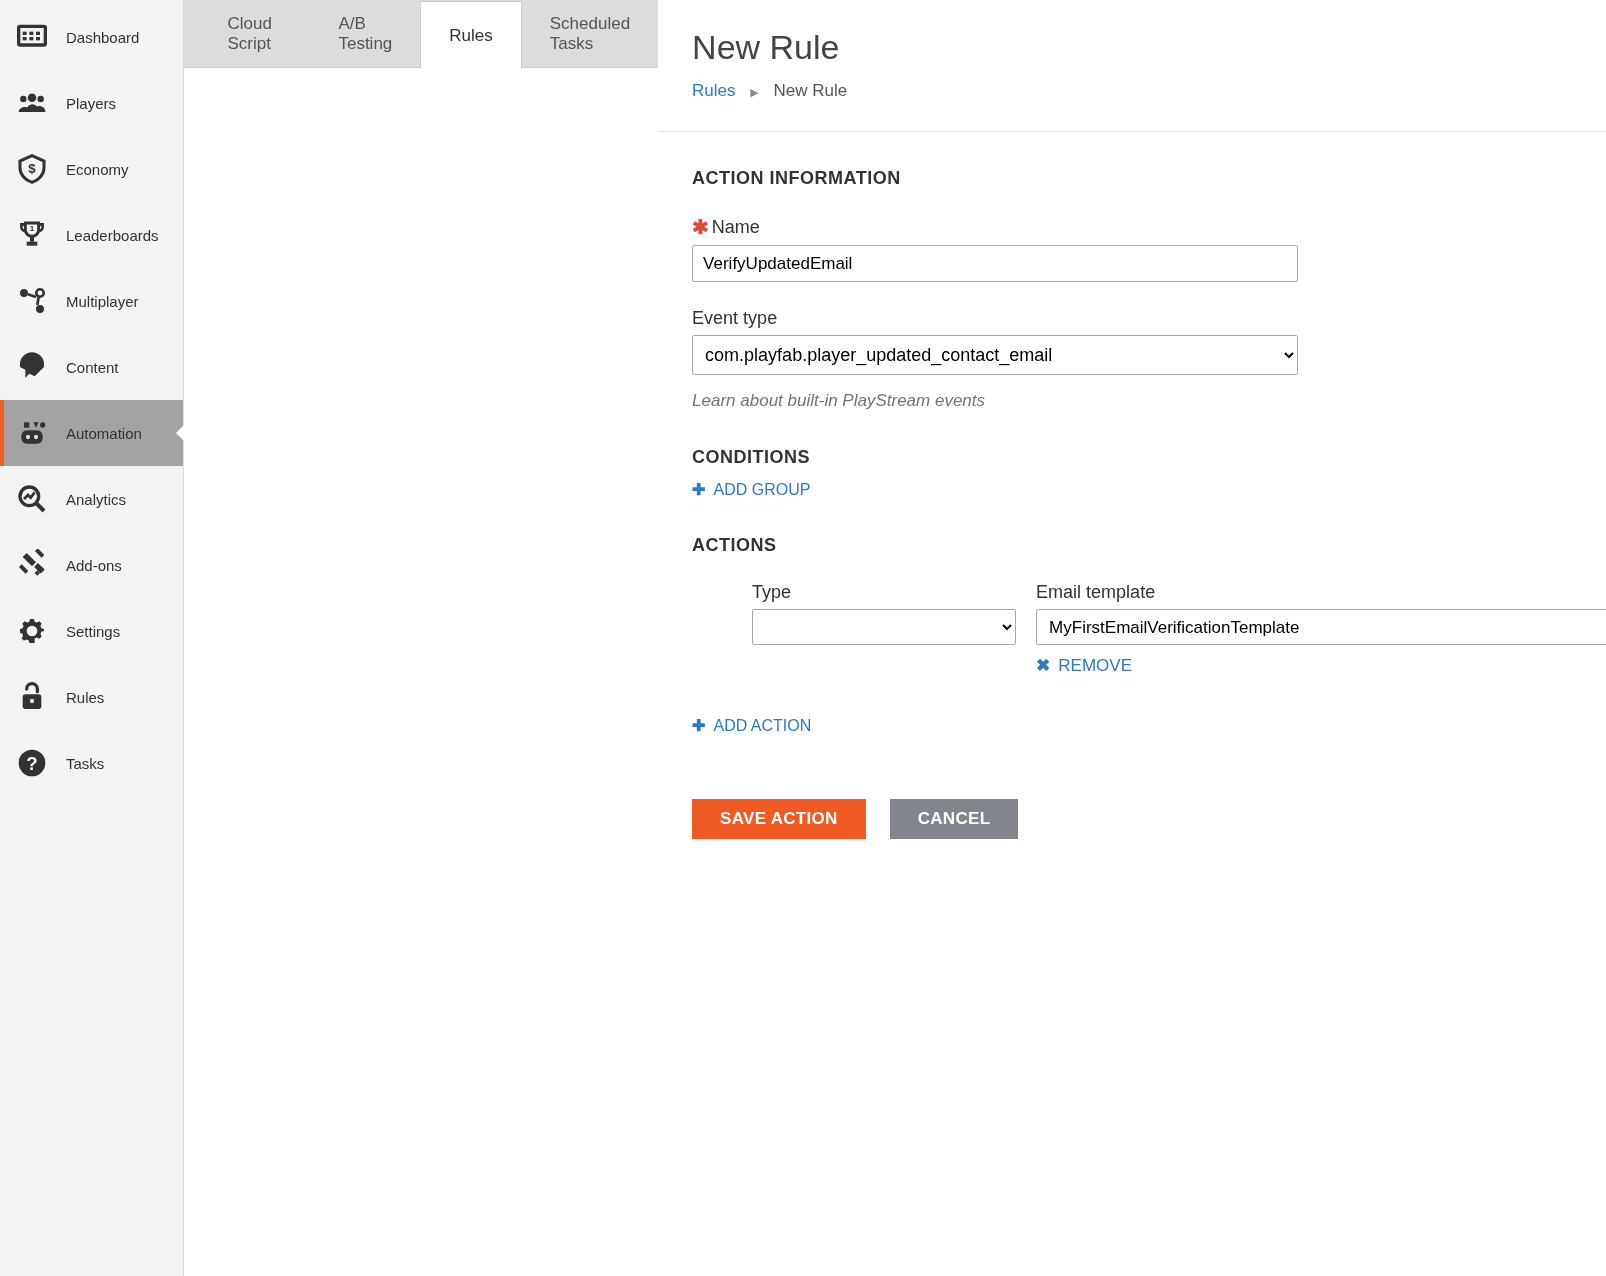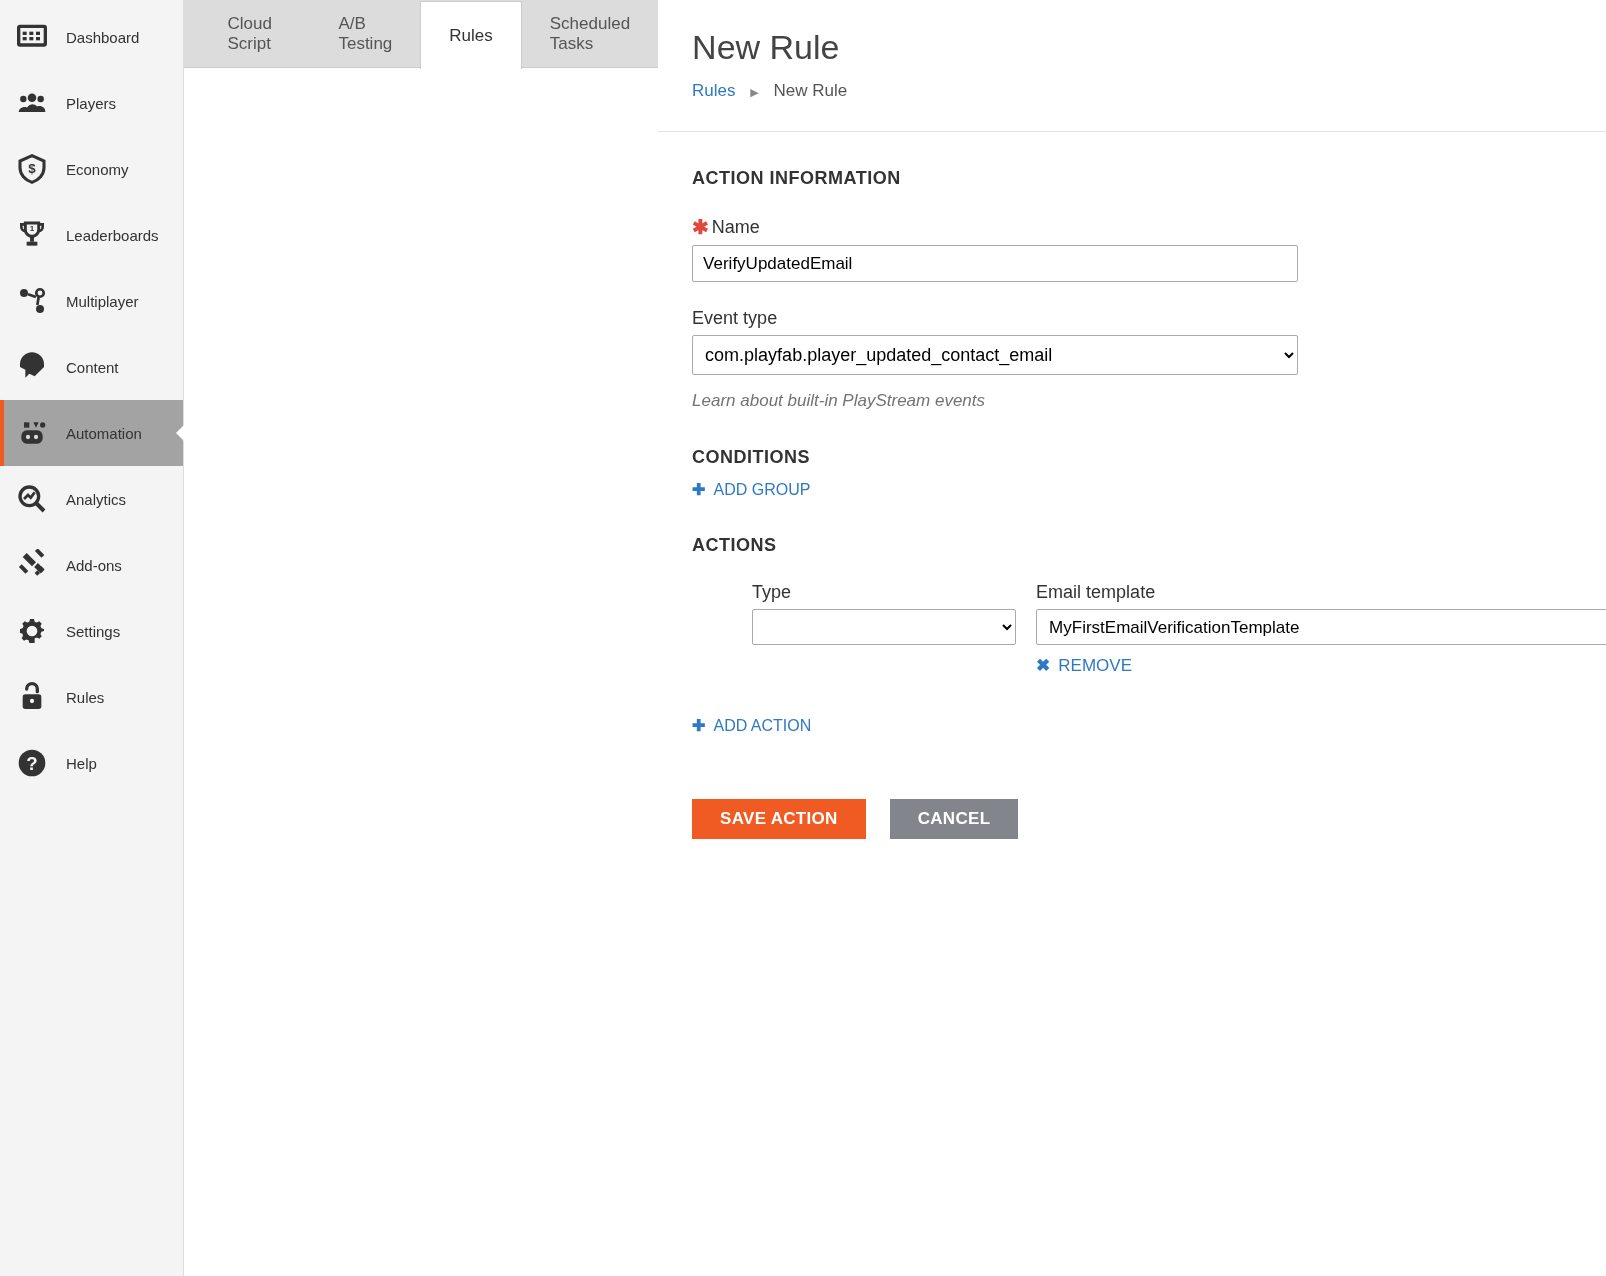--- a/index.html
+++ b/index.html
@@ -175,21 +175,21 @@
       </span>
       <span>Rules</span>
     </div>
     <div class="side-item">
       <span class="ico">
         <svg viewBox="0 0 24 24">
             <circle cx="12" cy="12" r="10"></circle>
             <text x="12" y="17" text-anchor="middle" font-size="14" font-weight="700" fill="#f4f4f4">?</text>
           </svg>
       </span>
-      <span>Help</span>
+      <span>Tasks</span>
     </div>
   </nav>
 
   <div class="main">
     <div class="tabs">
       <div style="width:26px"></div>
       <div class="tab">Cloud Script</div>
       <div class="tab">A/B Testing</div>
       <div class="tab active">Rules</div>
       <div class="tab">Scheduled Tasks</div>

